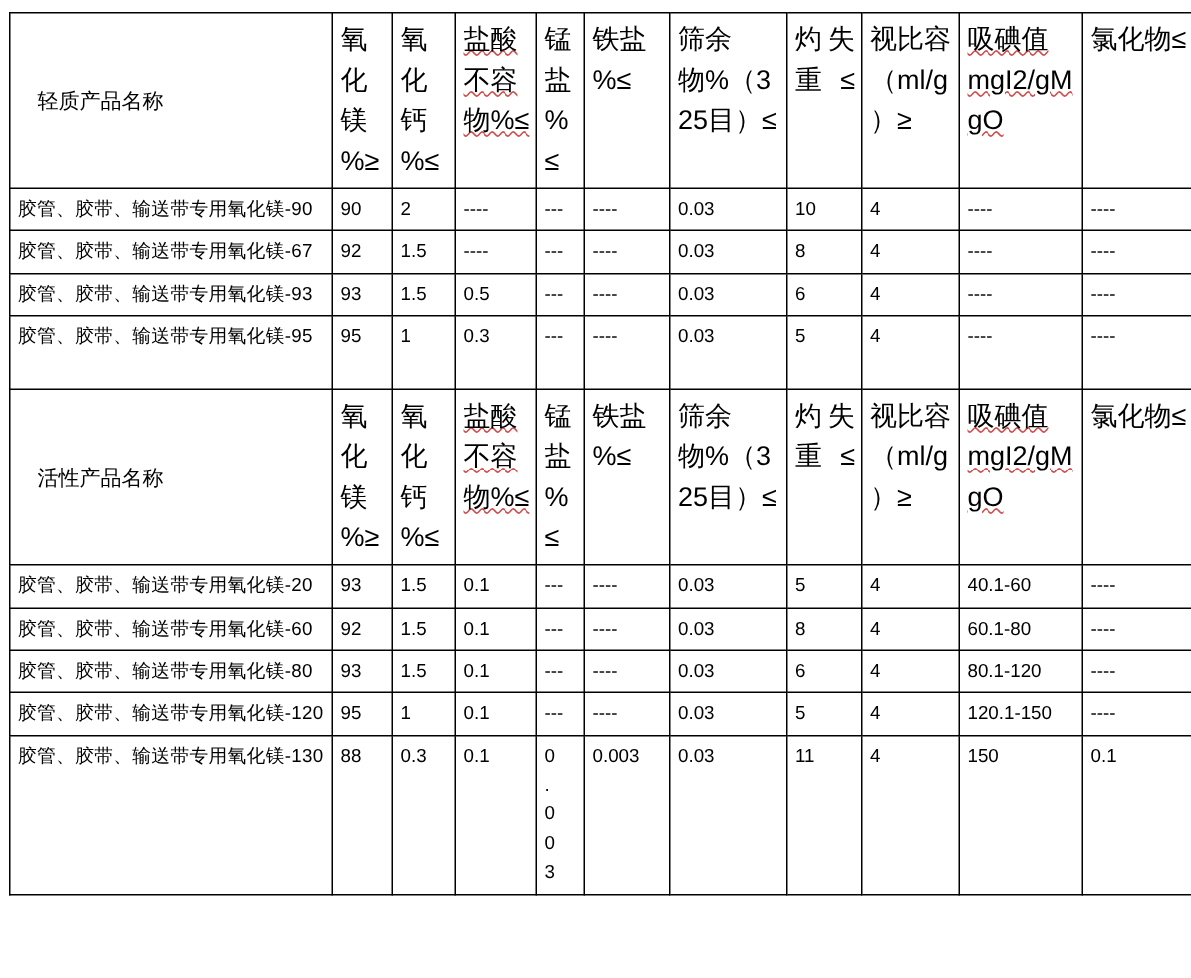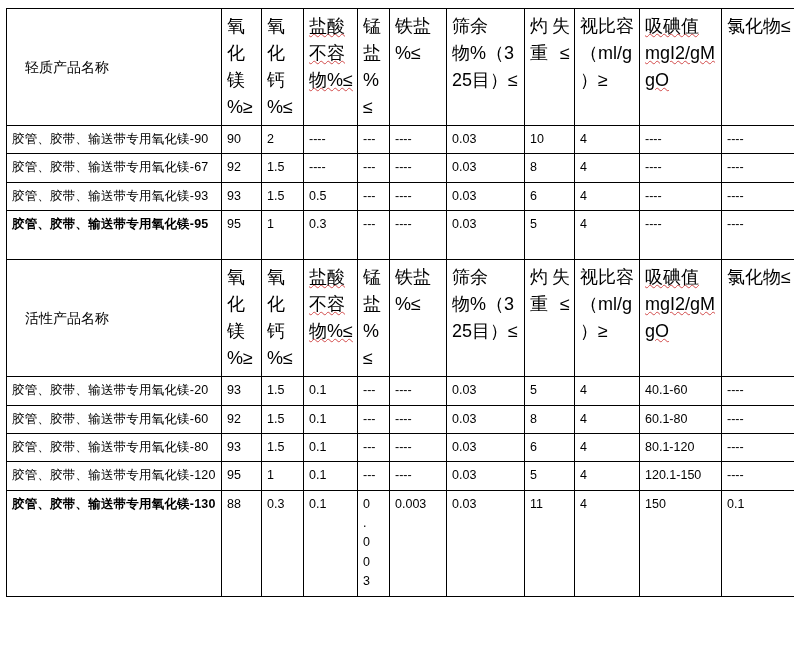--- a/index.html
+++ b/index.html
@@ -89,21 +89,20 @@
   tr.data-row td.narrow {
     letter-spacing: 0;
   }
   .stack {
     display: block;
     width: 1px;
     word-break: break-all;
   }
   td.tall {
     height: 40px;
-    font-weight: bold;
   }
 </style>
 </head>
 <body>
 
 <div class="page">
   <table class="spec">
     <colgroup>
       <col class="c0">
         <col class="c1">

